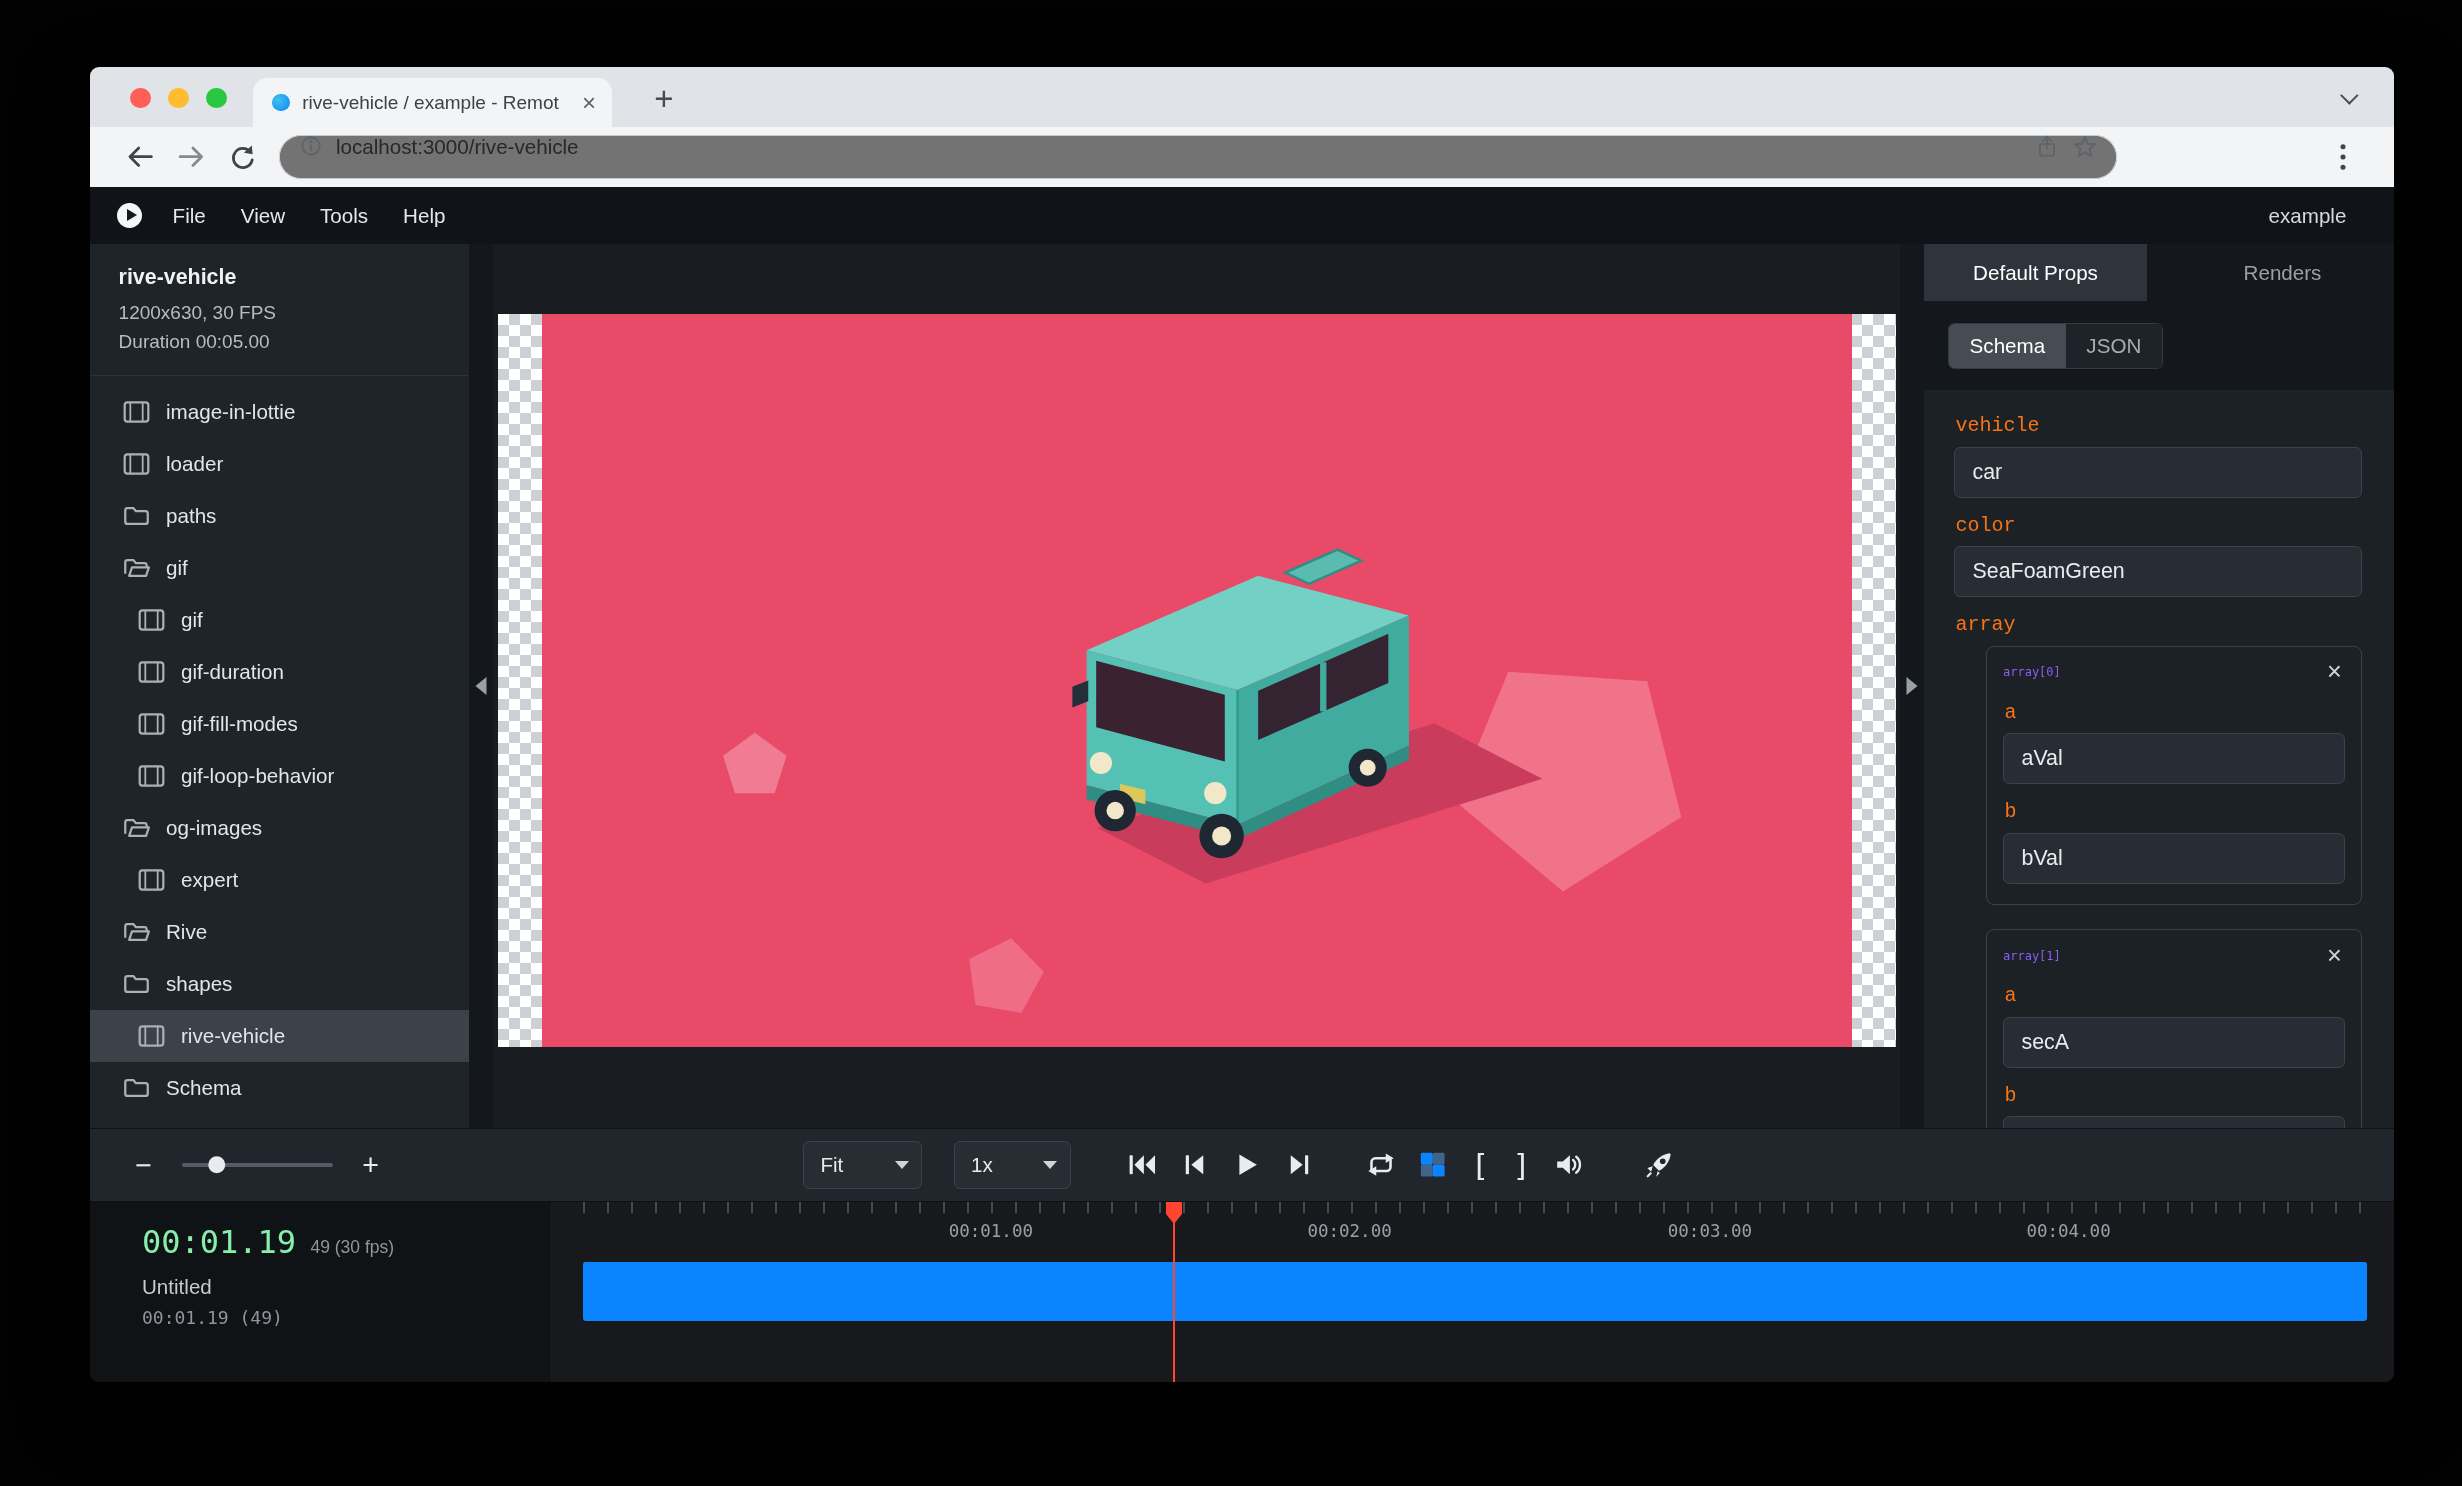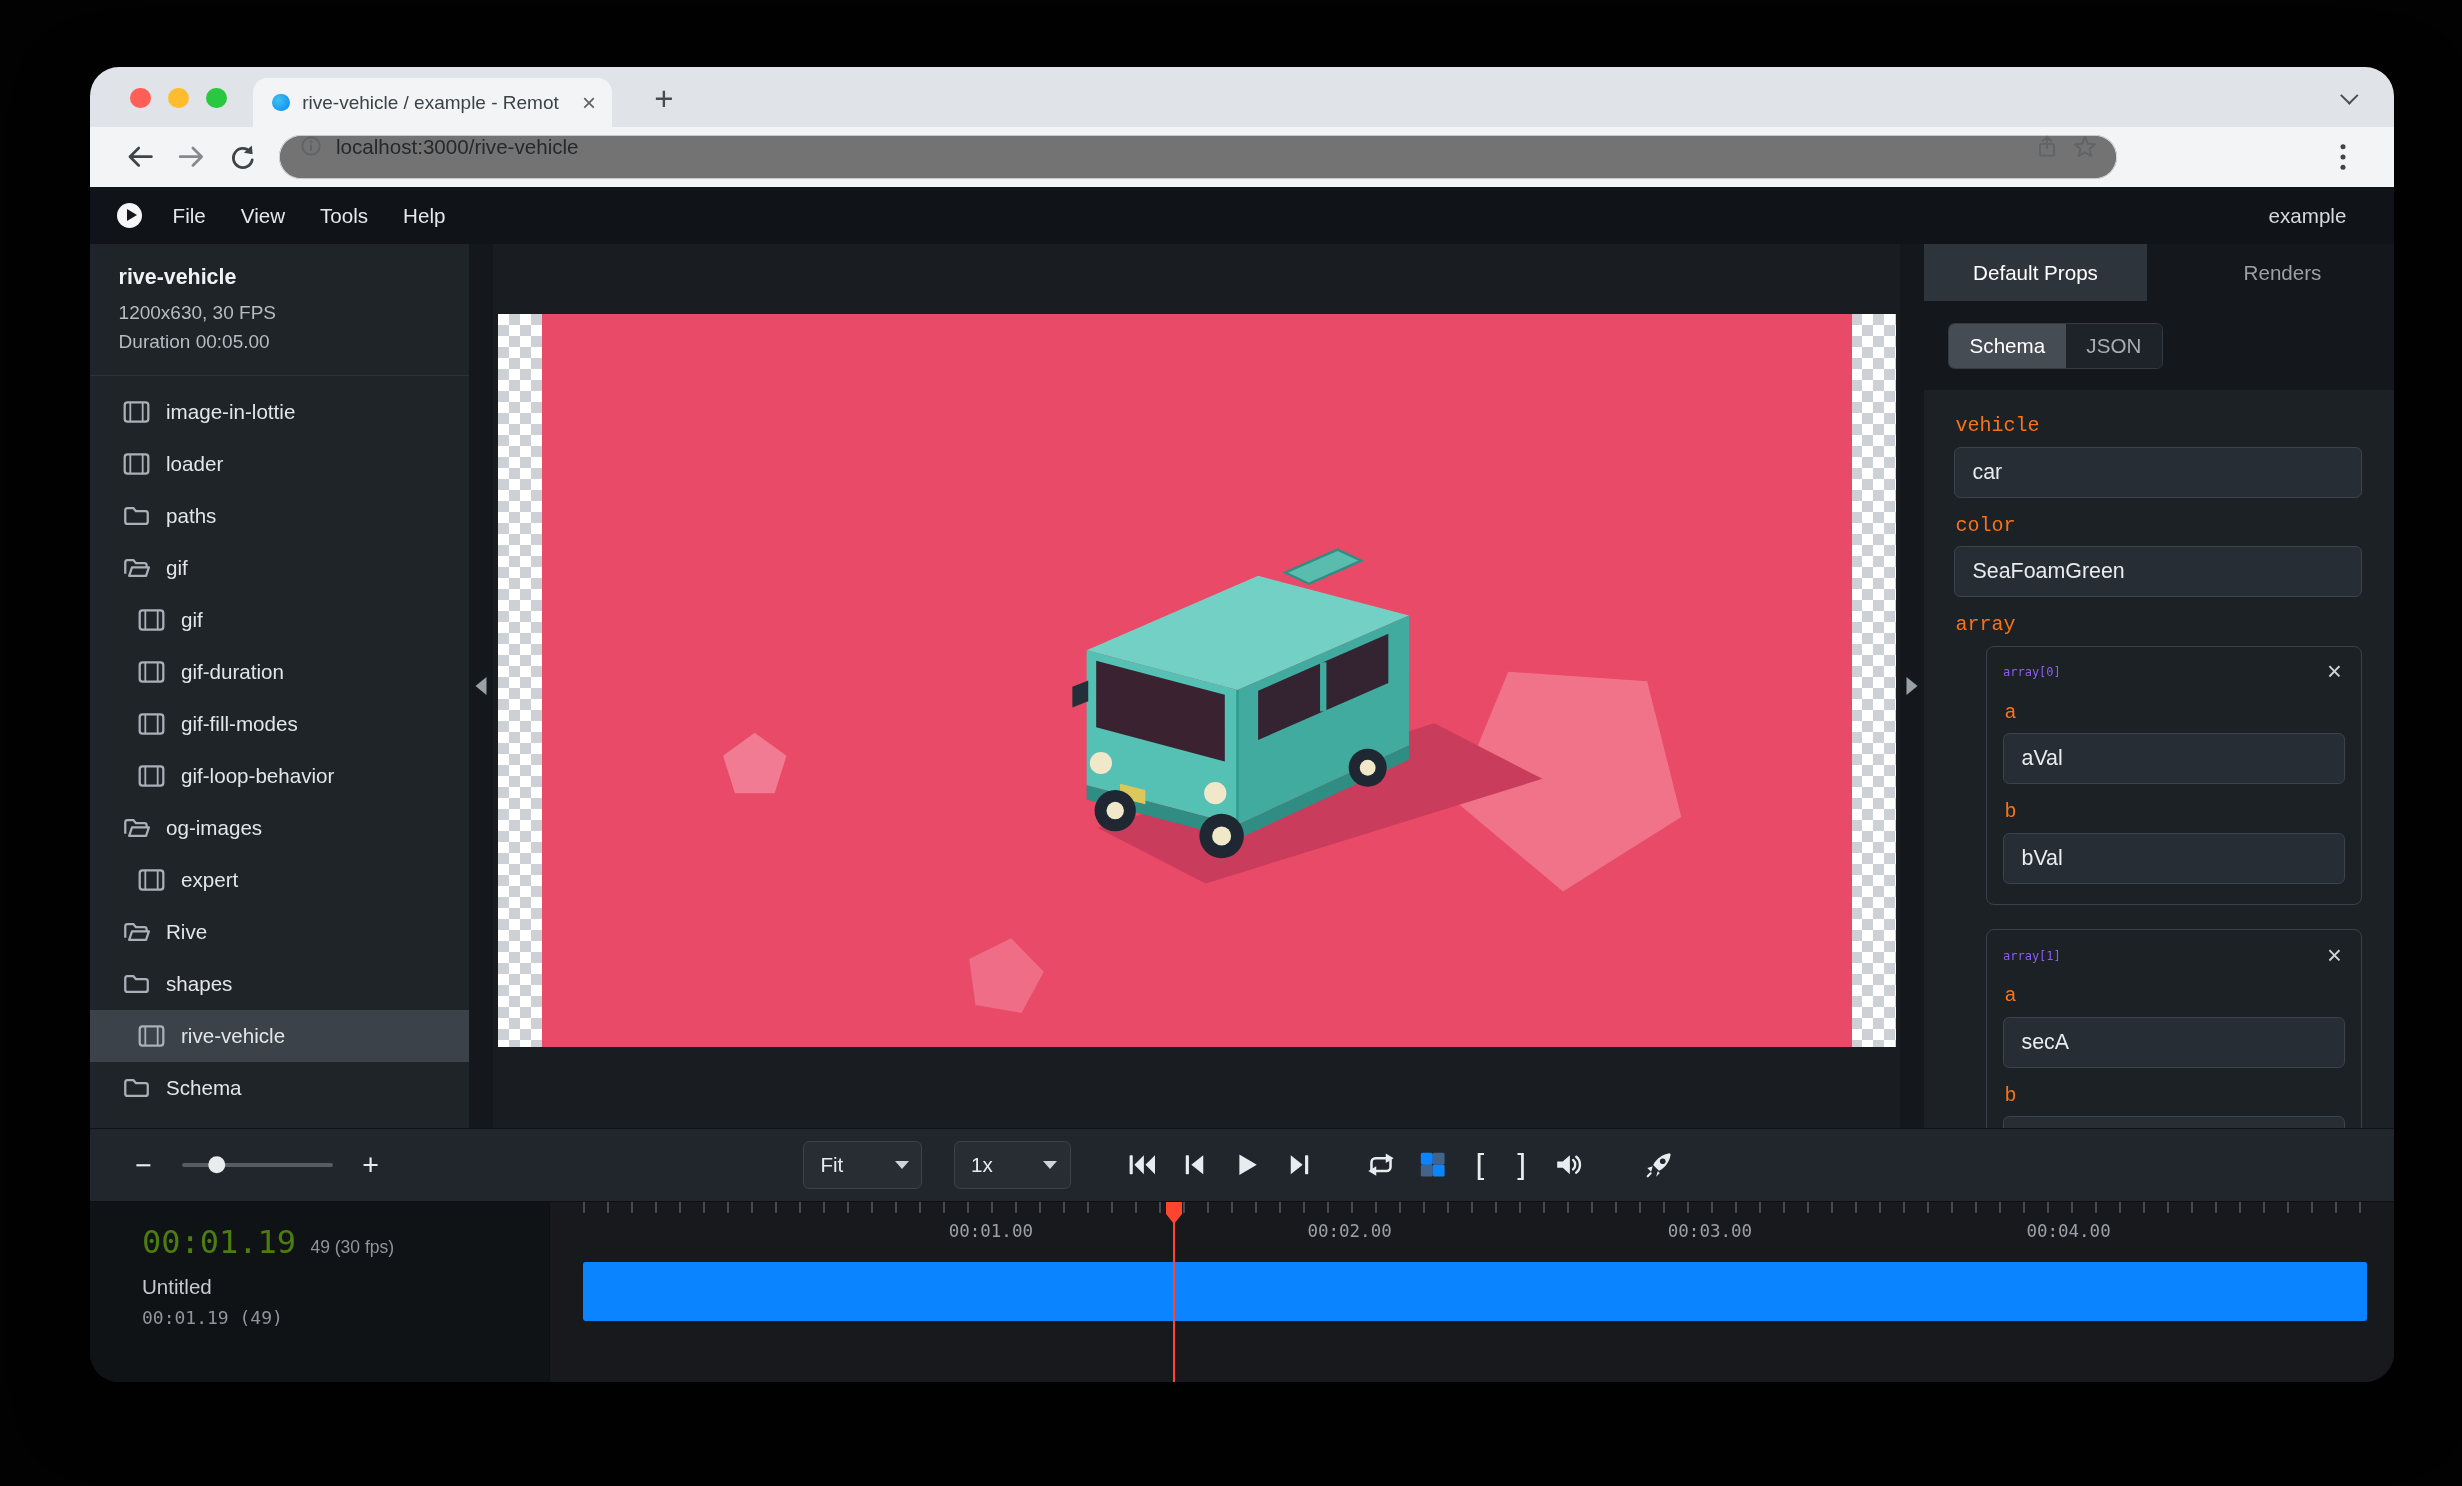--- a/index.html
+++ b/index.html
@@ -3,21 +3,21 @@
 <meta charset="utf-8">
 <title>rive-vehicle / example</title>
 <style>
   * { margin:0; padding:0; box-sizing:border-box; }
   html,body { width:2462px; height:1487px; background:#000; }
   body { font-family:"Liberation Sans", sans-serif; overflow:hidden; }
   .stage { position:relative; width:2462px; height:1487px; background:#020202; }
 
   
   .window { position:absolute; left:90px; top:67px; width:2304px; height:1315px;
-    border-radius:29px; overflow:hidden; display:flex; flex-direction:column;
+    border-radius:9px; overflow:hidden; display:flex; flex-direction:column;
     background:#1b2025; box-shadow:0 24px 71px rgba(0,0,0,.65); }
 
   
   .tabstrip { position:relative; height:60px; background:#e0e3e7; flex:0 0 auto; }
   .traffic { position:absolute; left:40px; top:20.6px; display:flex; gap:17.5px; }
   .light { width:20.6px; height:20.6px; border-radius:50%; }
   .light.red { background:#ff5f57; } .light.yellow { background:#febc2e; } .light.green { background:#29c840; }
   .tab { position:absolute; left:163px; bottom:0; width:359px; height:49px; background:#f2f4f6;
     border-radius:14.3px 14.3px 0 0; display:flex; align-items:center; gap:12.7px; padding:0 16px 0 19px; }
   .tab-favicon { width:17.5px; height:17.5px; border-radius:50%;
@@ -114,21 +114,21 @@
     border-top:8.7px solid #cfd4d9; }
   .t-btn { width:43px; height:44px; display:flex; align-items:center; justify-content:center; }
   .bracket { font-family:"DejaVu Sans Mono", monospace; font-size:30px; color:#e9ecee; width:32px; text-align:center; }
   .rocket-btn { margin-left:38px; }
   .gap-l { margin-left:28.6px; }
 
   
   .timeline { height:181px; display:flex; border-top:1.6px solid #0d0f12; flex:0 0 auto; }
   .tl-left { width:460px; background:#101316; border-right:1.6px solid #0c0e11; padding:20.6px 0 0 52px; flex:0 0 auto; }
   .tl-timecode-row { display:flex; align-items:baseline; gap:14.3px; }
-  .tl-timecode { font-family:"DejaVu Sans Mono", monospace; font-size:32px; color:#4d7c0f; }
+  .tl-timecode { font-family:"DejaVu Sans Mono", monospace; font-size:32px; color:#86efac; }
   .tl-frames { font-size:17.5px; color:#8f959b; }
   .tl-track-name { margin-top:14.3px; font-size:20.6px; color:#c5cacf; }
   .tl-track-dur { margin-top:8px; font-size:18px; color:#8f959b; font-family:"DejaVu Sans Mono", monospace; }
   .tl-right { flex:1; background:#17191d; position:relative; min-width:0; }
   .tl-ruler { position:absolute; left:33px; right:27px; top:0; height:51px; }
   .tl-ticks { position:absolute; left:0; right:0; top:0; height:11px;
     background-image:repeating-linear-gradient(to right, #434a52 0, #434a52 1.6px, transparent 1.6px, transparent 24px); }
   .tl-ruler-label { position:absolute; top:19px; transform:translateX(-50%);
     font-family:"DejaVu Sans Mono", monospace; font-size:17.5px; color:#9aa0a6; }
   .tl-track { position:absolute; left:33px; right:27px; top:60px; height:59px; background:#0a84ff; border-radius:2.4px; }

